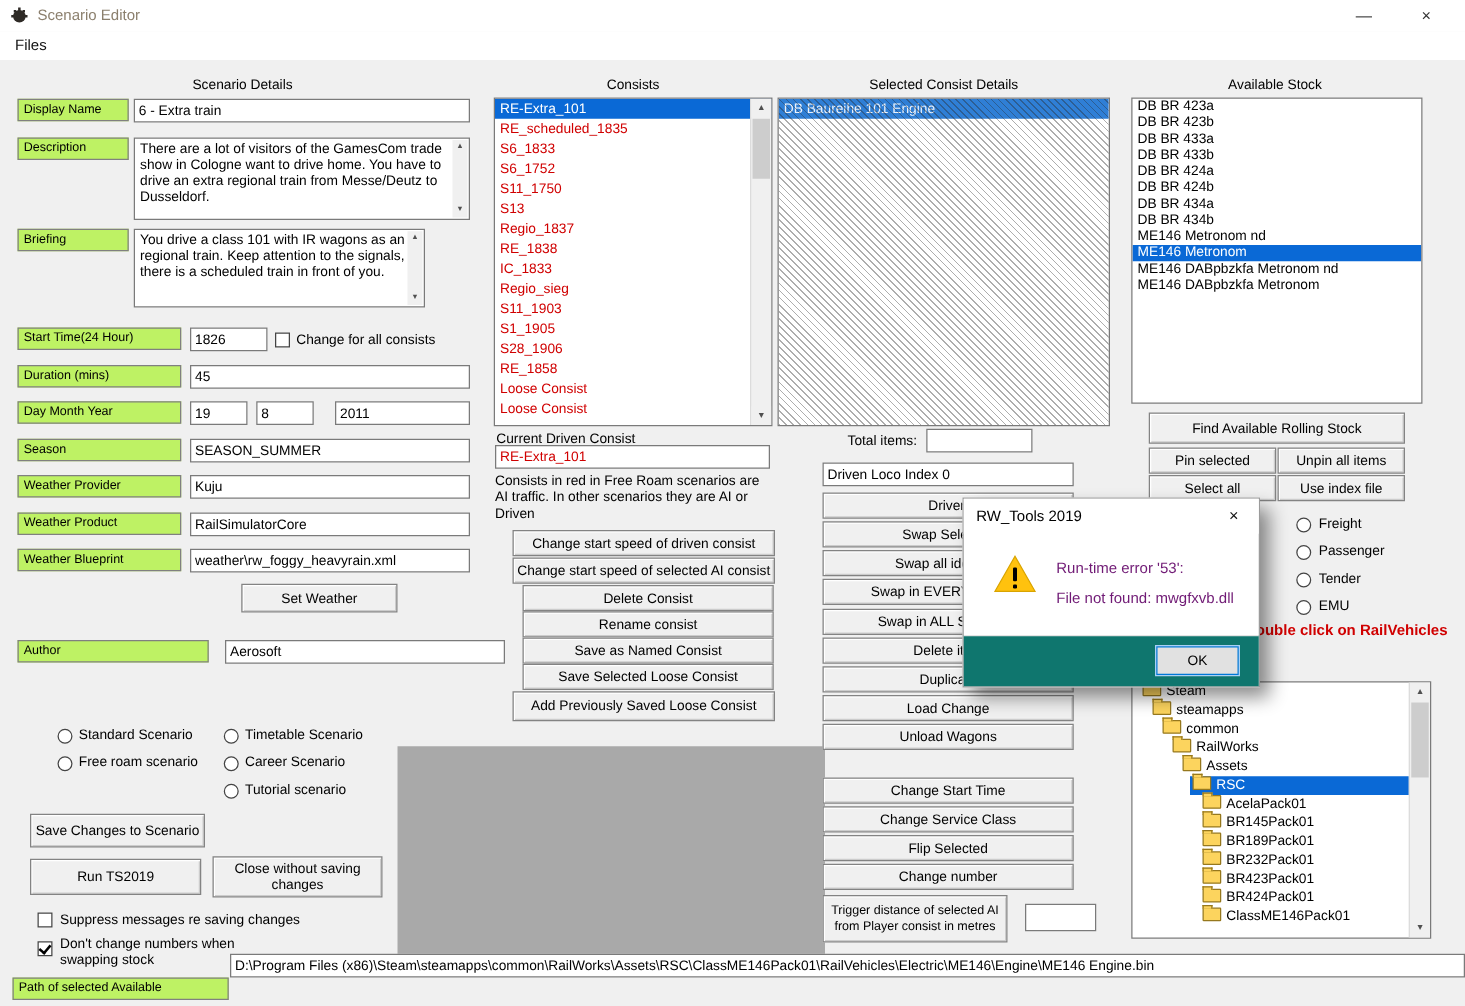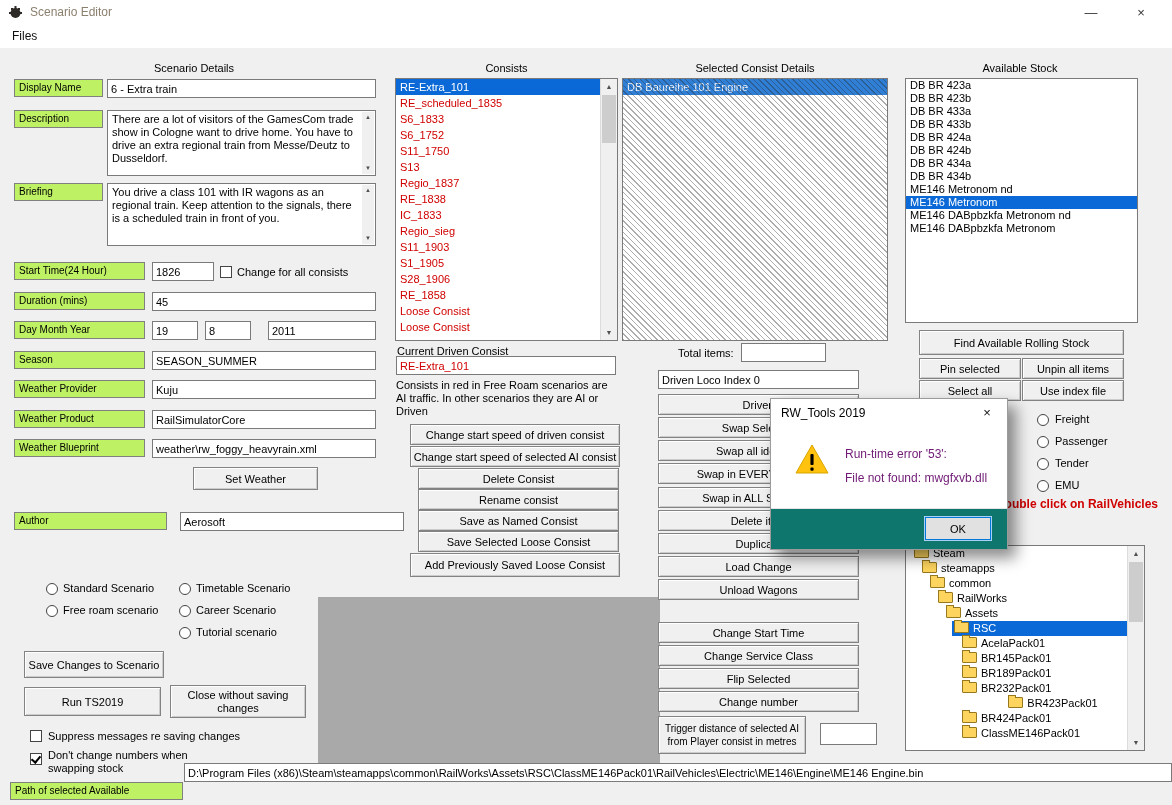--- a/index.html
+++ b/index.html
@@ -104,21 +104,21 @@
   <div class="abs flabel" style="left:14px;top:110px;width:89px;height:18px">Description</div>
   <div class="abs field multibox" style="left:107px;top:110px;width:269px;height:66px">
     <span>There are a lot of visitors of the GamesCom trade show in Cologne want to drive home. You have to drive an extra regional train from Messe/Deutz to Dusseldorf.</span>
     <span class="mini-scroll">
       <span class="up">▲</span>
       <span class="dn">▼</span>
     </span>
   </div>
 
   <div class="abs flabel" style="left:14px;top:183px;width:89px;height:18px">Briefing</div>
-  <div class="abs field multibox" style="left:107px;top:183px;width:269px;height:63px">
+  <div class="abs field multibox" style="left:107px;top:183px;width:233px;height:63px">
     <span>You drive a class 101 with IR wagons as an regional train. Keep attention to the signals, there is a scheduled train in front of you.</span>
     <span class="mini-scroll">
       <span class="up">▲</span>
       <span class="dn">▼</span>
     </span>
   </div>
 
   <div class="abs flabel" style="left:14px;top:262px;width:131px;height:18px">Start Time(24 Hour)</div>
   <input class="abs field" style="left: 152px; top: 262px; width: 62px; height: 19px;" value="1826">
   <span class="abs cb" style="left:220px;top:266px"></span>
@@ -275,21 +275,21 @@
   <div class="trow" style="margin-left: 6px;"><span class="folder"></span><span>Steam</span></div>
       <div class="trow" style="margin-left: 14px;"><span class="folder"></span><span>steamapps</span></div>
       <div class="trow" style="margin-left: 22px;"><span class="folder"></span><span>common</span></div>
       <div class="trow" style="margin-left: 30px;"><span class="folder"></span><span>RailWorks</span></div>
       <div class="trow" style="margin-left: 38px;"><span class="folder"></span><span>Assets</span></div>
       <div class="trow selected" style="margin-left: 46px;"><span class="folder"></span><span>RSC</span></div>
       <div class="trow" style="margin-left: 54px;"><span class="folder"></span><span>AcelaPack01</span></div>
       <div class="trow" style="margin-left: 54px;"><span class="folder"></span><span>BR145Pack01</span></div>
       <div class="trow" style="margin-left: 54px;"><span class="folder"></span><span>BR189Pack01</span></div>
       <div class="trow" style="margin-left: 54px;"><span class="folder"></span><span>BR232Pack01</span></div>
-      <div class="trow" style="margin-left: 54px; text-align: center;"><span class="folder"></span><span>BR423Pack01</span></div>
+      <div class="trow" style="margin-left: 54px;"><span class="folder"></span><span>BR423Pack01</span></div>
       <div class="trow" style="margin-left: 54px;"><span class="folder"></span><span>BR424Pack01</span></div>
       <div class="trow" style="margin-left: 54px;"><span class="folder"></span><span>ClassME146Pack01</span></div>
     </div>
 
   <div class="abs flabel" style="left:10px;top:782px;width:173px;height:18px">Path of selected Available</div>
   <input class="abs field" style="left: 184px; top: 763px; width: 988px; height: 19px;" value="D:\Program Files (x86)\Steam\steamapps\common\RailWorks\Assets\RSC\ClassME146Pack01\RailVehicles\Electric\ME146\Engine\ME146 Engine.bin">
 
   <div class="abs dialog" style="left:770px;top:398px;width:236px;height:150px">
     <div class="dlg-title">
       <span class="t">RW_Tools 2019</span>

